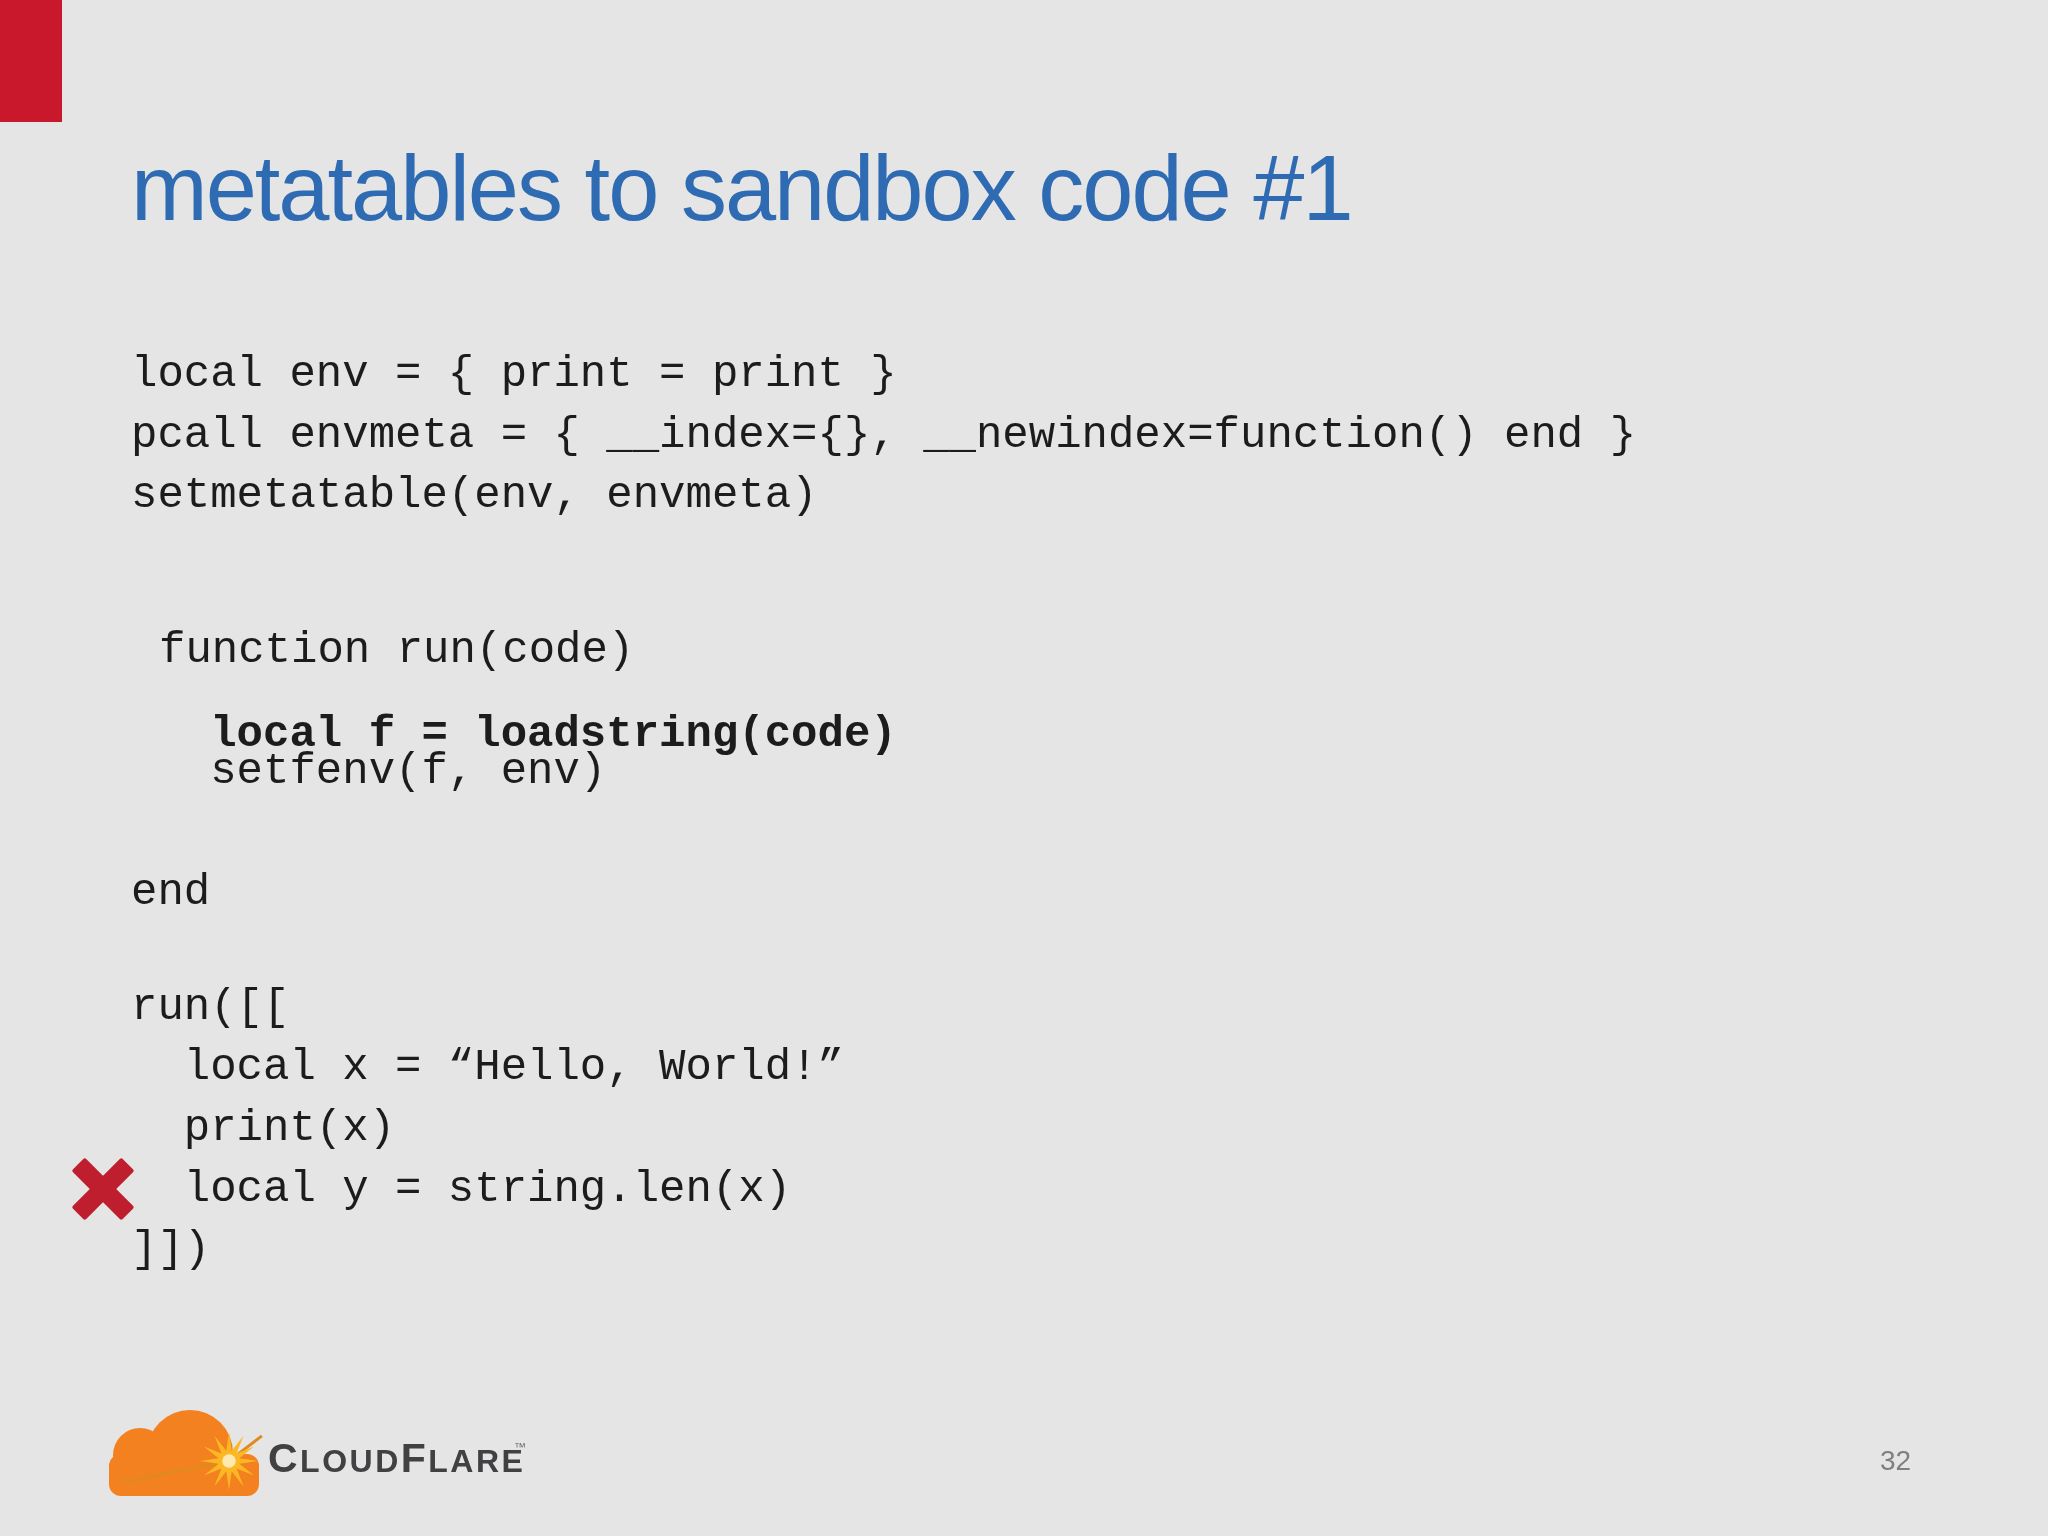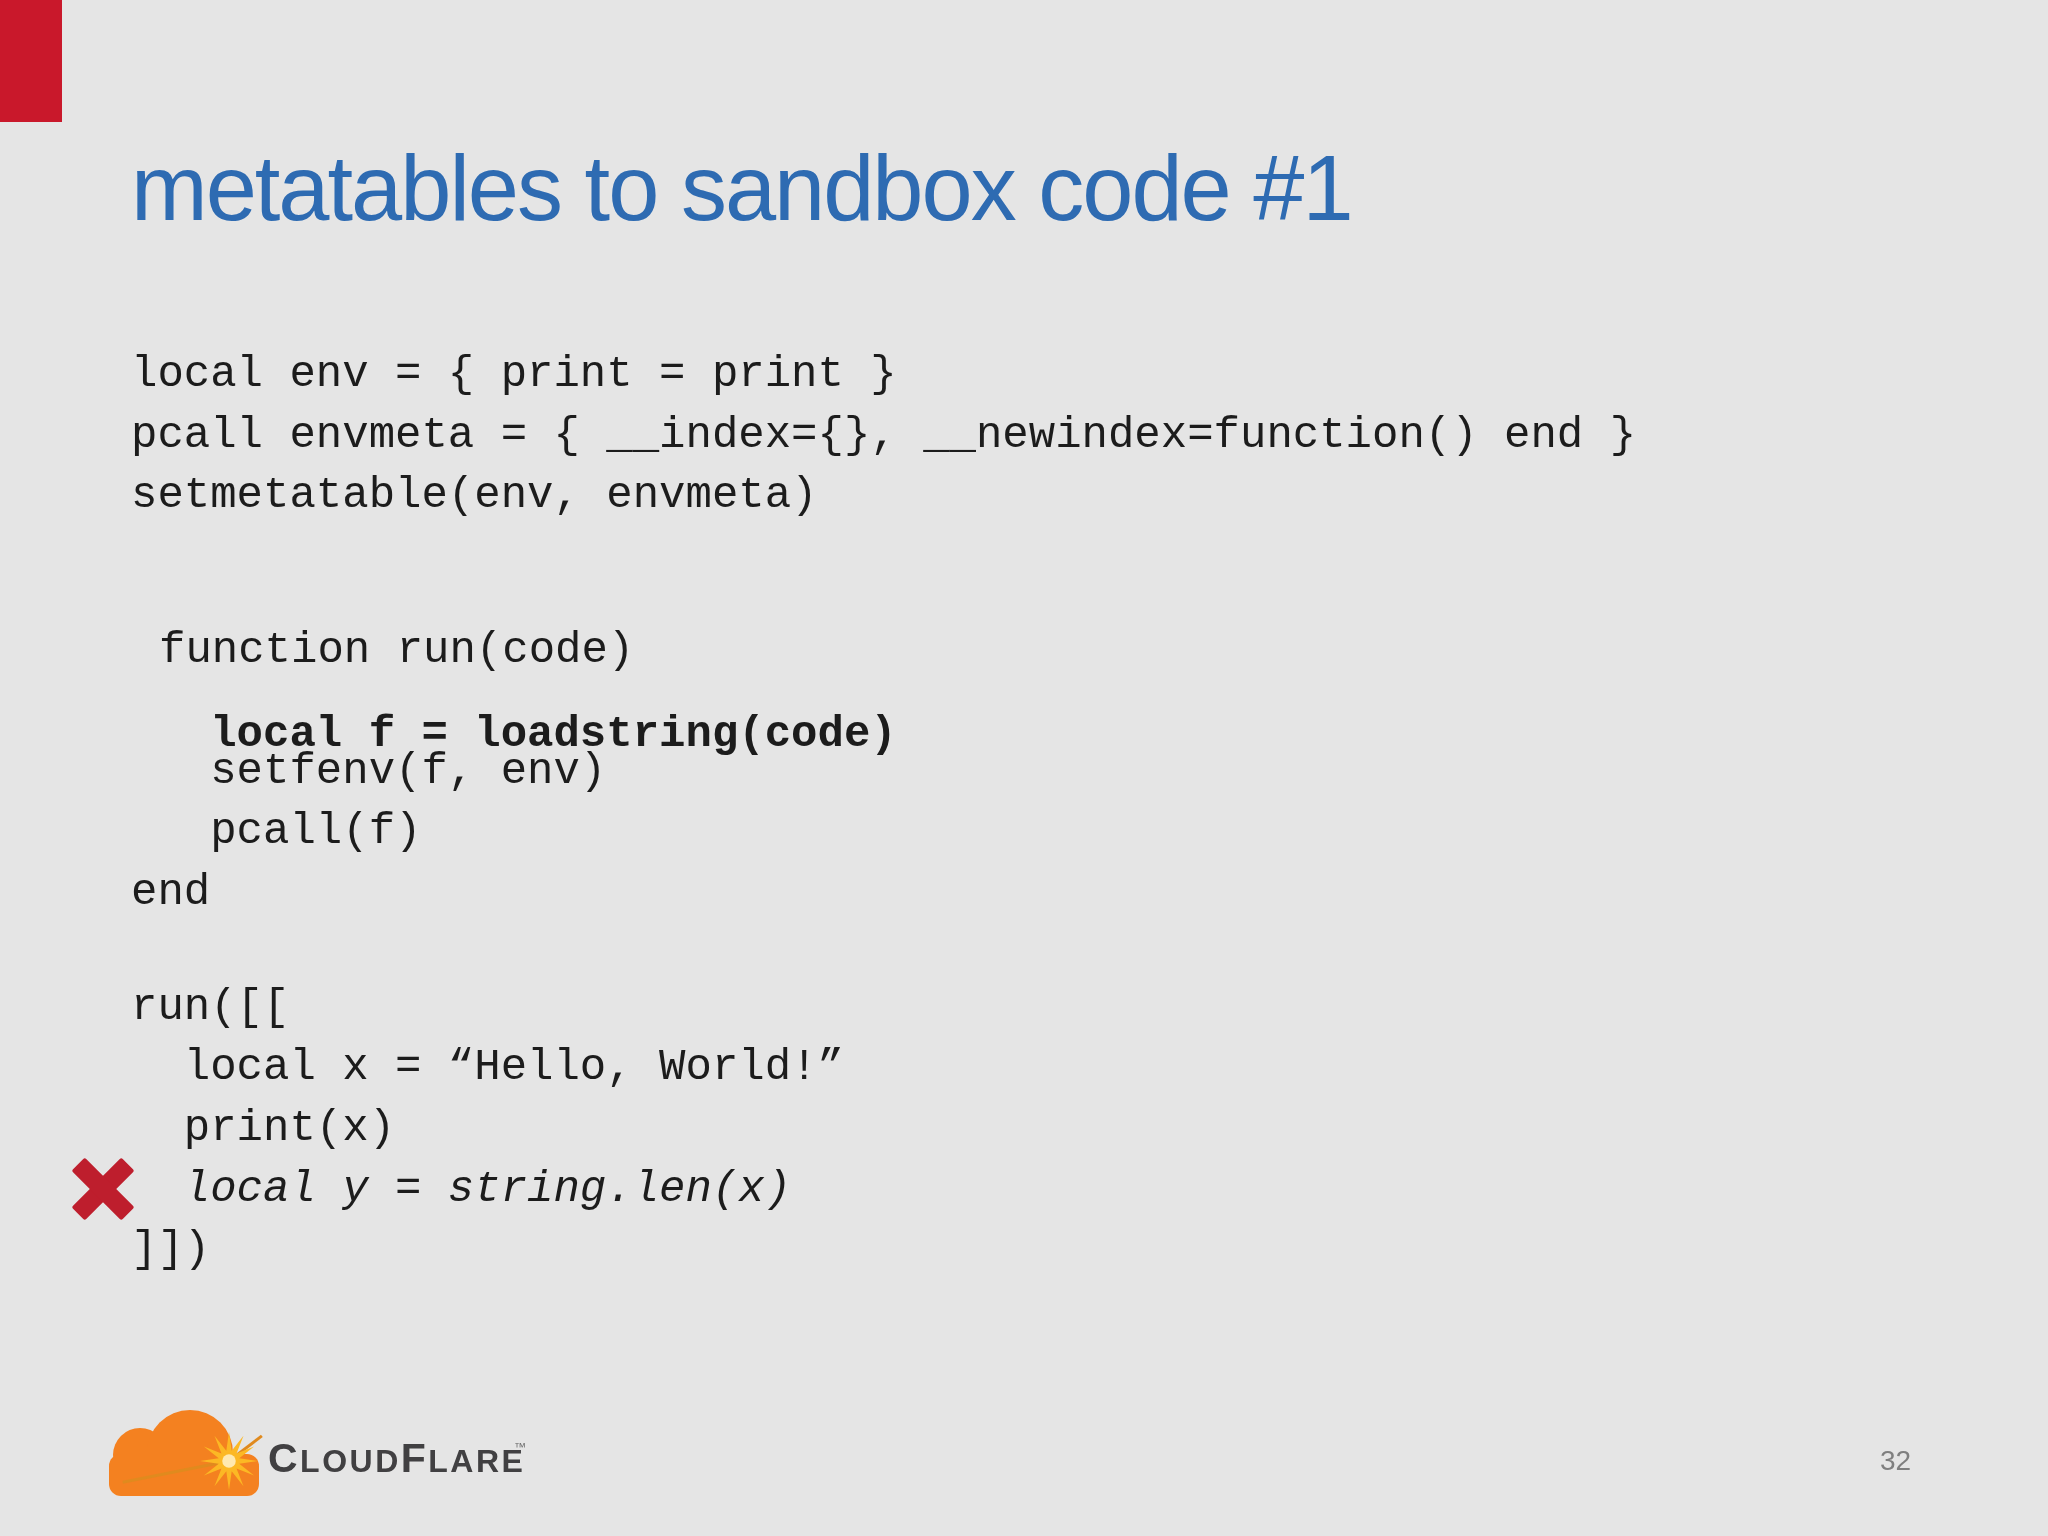--- a/index.html
+++ b/index.html
@@ -73,26 +73,25 @@
 
   <h1 class="title">metatables to sandbox code #1</h1>
 
   <div class="code">
       <div class="code-line" style="top: 352px;">local env = { print = print }</div>
       <div class="code-line" style="top: 413px;">pcall envmeta = { __index={}, __newindex=function() end }</div>
       <div class="code-line" style="top: 473px;">setmetatable(env, envmeta)</div>
       <div class="code-line" style="top: 628px; margin-left: 28px;">function run(code)</div>
       <div class="code-line" style="top: 712px; font-weight: bold;">   local f = loadstring(code)</div>
       <div class="code-line" style="top: 749px;">   setfenv(f, env)</div>
-      <div class="code-line" style="top: 809px;">   pcall(f)</div>
       <div class="code-line" style="top: 870px;">end</div>
       <div class="code-line" style="top: 985px;">run([[</div>
       <div class="code-line" style="top: 1045px;">  local x = “Hello, World!”</div>
       <div class="code-line" style="top: 1106px;">  print(x)</div>
-      <div class="code-line" style="top: 1167px; font-style: italic;">  local y = string.len(x)</div>
+      <div class="code-line" style="top: 1167px;">  local y = string.len(x)</div>
       <div class="code-line" style="top: 1227px;">]])</div>
     </div>
 
   <div class="x-mark">
     <svg viewBox="0 0 60 60" aria-hidden="true">
       <g transform="rotate(45 30 30)">
         <rect class="bar" x="21" y="-4" width="18" height="68" rx="2"></rect>
         <rect class="bar" x="-4" y="21" width="68" height="18" rx="2"></rect>
       </g>
     </svg>

